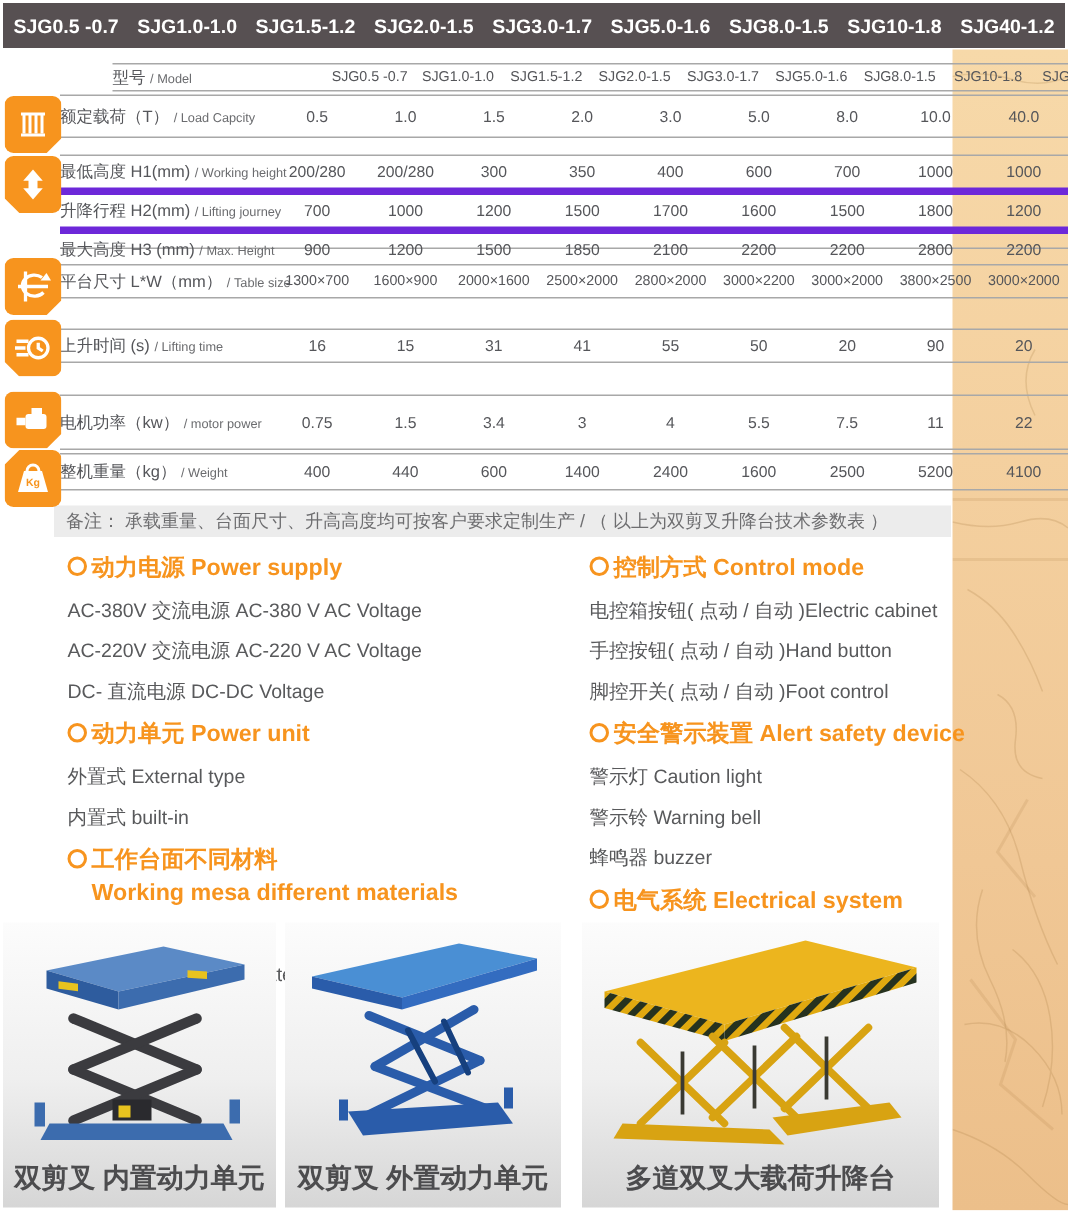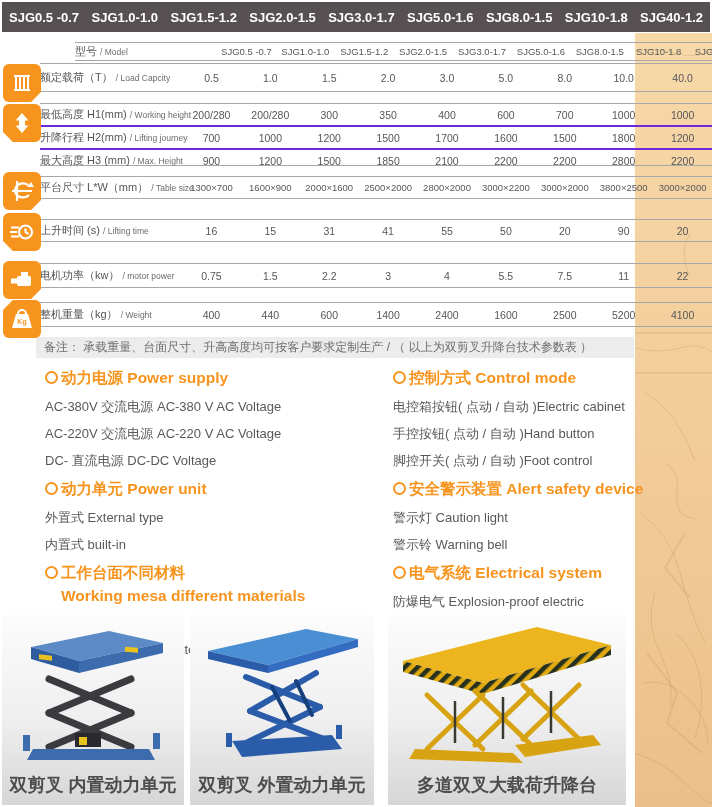--- a/index.html
+++ b/index.html
@@ -14,21 +14,21 @@
   
   .band{position:absolute;left:635px;top:33px;width:77px;height:774px;z-index:0;
         background:linear-gradient(180deg,#f7d9a9 0%,#f4d09f 35%,#f0c795 70%,#ecbf8a 100%);}
   .band svg{position:absolute;left:0;top:0;}
 
   
   .tgroup{position:absolute;left:40px;width:672px;border-top:1px solid #a8a8a8;border-bottom:1px solid #a8a8a8;
           box-sizing:border-box;z-index:2;}
   .trow{display:flex;align-items:center;height:100%;}
   .g3 .trow{height:21px;}
-  .g3 .trow + .trow{border-top:2px solid #6d28d9;justify-content:center;}
+  .g3 .trow + .trow{border-top:5px solid #6d28d9;justify-content:center;}
   .tlabel{width:142px;flex:0 0 142px;font-size:11px;color:#55565a;white-space:nowrap;overflow:visible;}
   .tlabel .en{font-size:8.5px;color:#6a6b6e;}
   .cells{flex:1;display:flex;}
   .cells span{flex:1;text-align:center;font-size:10.5px;color:#55565a;white-space:nowrap;}
   .cells.sm span{font-size:9.5px;}
   .note{position:absolute;left:36px;top:337px;width:598px;height:21px;background:#ececec;z-index:2;
         font-size:12px;color:#6e6e70;line-height:21px;padding-left:8px;box-sizing:border-box;white-space:nowrap;}
 
   
   .oicon{position:absolute;left:3px;width:38px;height:38px;background:#F7941E;border-radius:6px;z-index:2;
@@ -204,27 +204,27 @@
           <span>41</span>
           <span>55</span>
           <span>50</span>
           <span>20</span>
           <span>90</span>
           <span>20</span>
         </span>
     </div>
   </div>
 
-  <div class="tgroup" style="top:263px;height:25px;">
+  <div class="tgroup" style="top:263px;height:37px;">
     <div class="trow">
       <span class="tlabel"><span>电机功率（kw）</span> <span class="en">/ motor power</span></span>
       <span class="cells">
           <span>0.75</span>
           <span>1.5</span>
-          <span>2.2</span>
+          <span>3.4</span>
           <span>3</span>
           <span>4</span>
           <span>5.5</span>
           <span>7.5</span>
           <span>11</span>
           <span>22</span>
         </span>
     </div>
   </div>
 
@@ -342,20 +342,21 @@
         <div>手控按钮( 点动 / 自动 )Hand button</div>
         <div>脚控开关( 点动 / 自动 )Foot control</div>
       </div>
 
     <div class="sec-head">
       <span class="circ"></span><span>安全警示装置</span> <span class="en">Alert safety device</span>
     </div>
     <div class="sec-items">
         <div>警示灯 Caution light</div>
         <div>警示铃 Warning bell</div>
+        <div>蜂鸣器 buzzer</div>
       </div>
 
     <div class="sec-head">
       <span class="circ"></span><span>电气系统</span> <span class="en">Electrical system</span>
     </div>
     <div class="sec-items">
         <div>防爆电气 Explosion-proof electric</div>
         <div>防水电气  Waterproof electrical</div>
       </div>
   </div>

